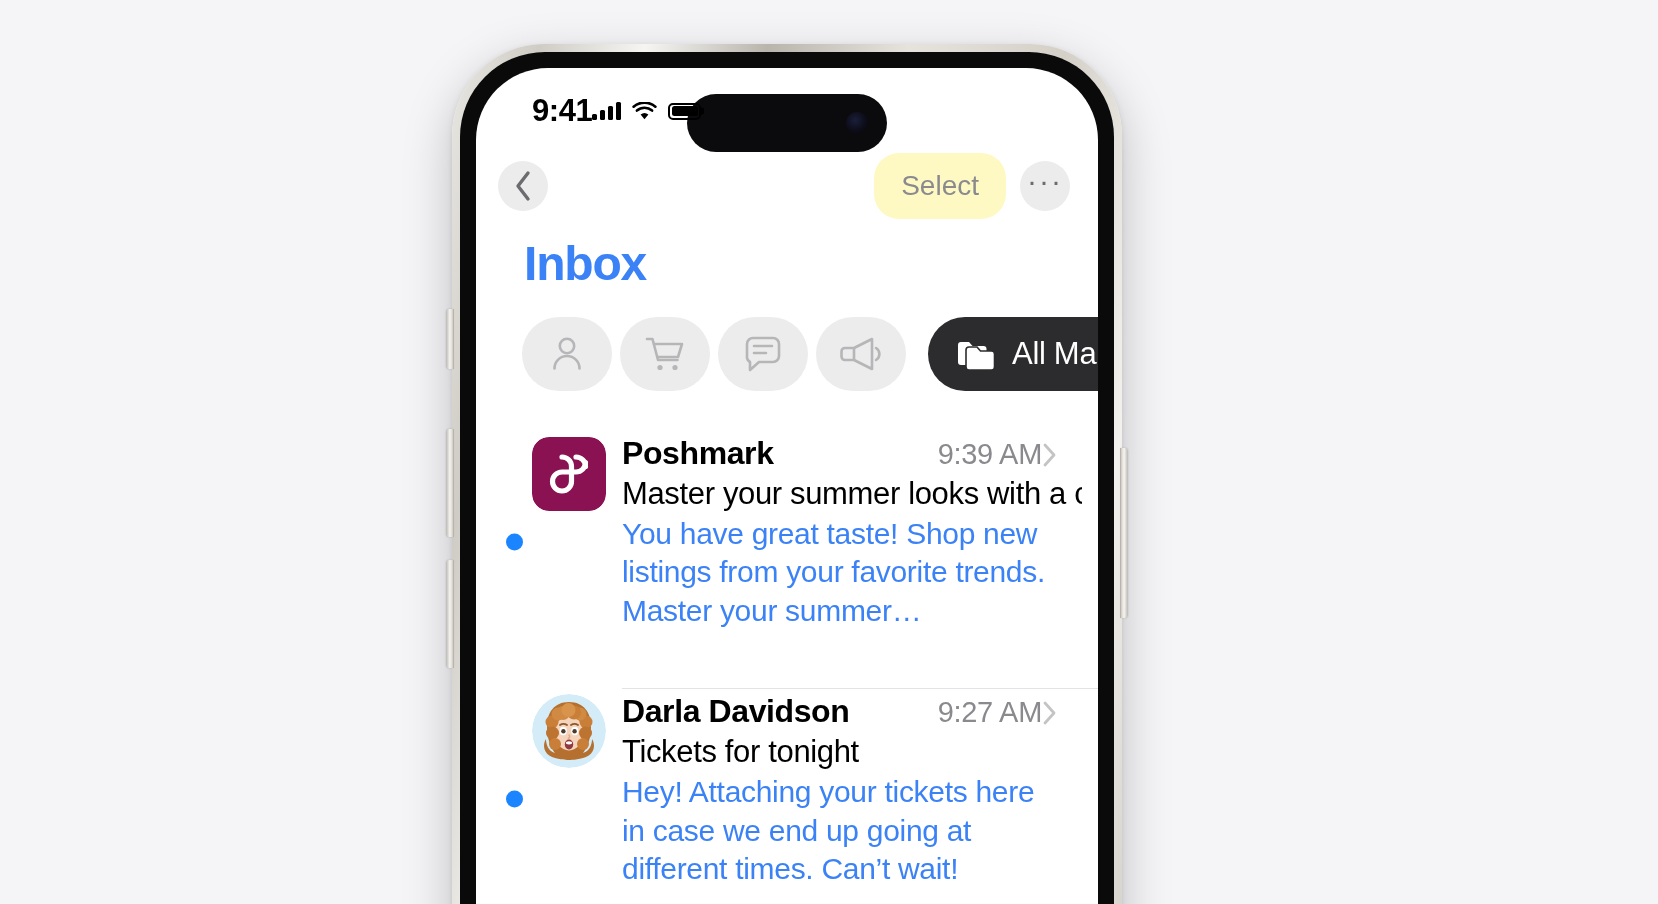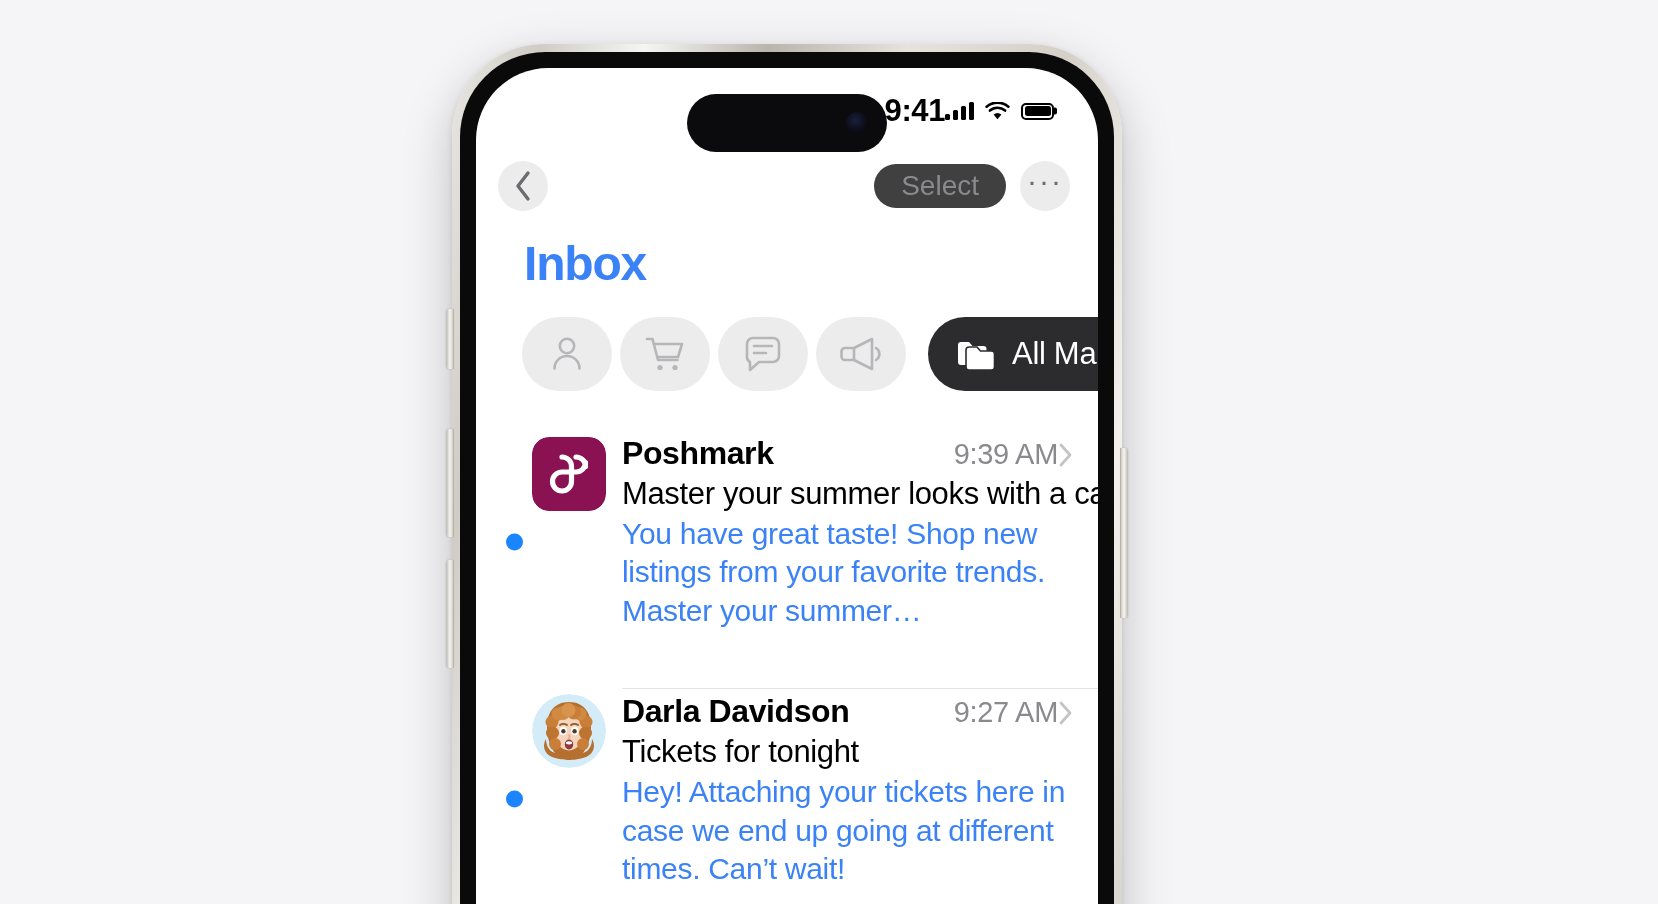--- a/index.html
+++ b/index.html
@@ -54,21 +54,21 @@
     background:linear-gradient(270deg,#cbc7bf,#f6f4f0 40%,#ddd9d2 75%,#a9a59d);
     box-shadow:1px 0 2px rgba(0,0,0,.18);
   }
 
   
   .statusbar {
     position:relative;
     height:78px;
     display:flex;
     align-items:center;
-    justify-content:flex-end;
+    justify-content:flex-start;
     padding:0 44px 0 56px;
   }
   .clock {
     font-size:31px; font-weight:700; color:#000;
     letter-spacing:-.4px; margin-top:8px;
   }
   .island {
     position:absolute;
     left:50%; top:26px;
     transform:translateX(-50%);
@@ -114,22 +114,22 @@
     height:74px;
   }
   .circle-btn {
     width:50px; height:50px; border-radius:50%;
     background:#ececed;
     display:flex; align-items:center; justify-content:center;
     flex:0 0 auto;
   }
   .nav-spacer { flex:1 1 auto; }
   .pill-btn {
-    height:44px; border-radius:25px;
-    background:#404040;
+    height:66px; border-radius:25px;
+    background:#fef9c3;
     display:flex; align-items:center; justify-content:center;
     padding:0 27px;
     font-size:28px; color:#8a8a8e;
     margin-right:14px;
   }
   .dots { font-size:30px; color:#6b6b70; line-height:1; letter-spacing:2px; margin-top:-11px; }
 
   
   .page-title {
     font-size:48px; font-weight:800; color:#3b82f6;
@@ -186,21 +186,21 @@
   .avatar {
     width:74px; height:74px;
     border-radius:17px;
     overflow:hidden;
     display:block;
   }
   .avatar.round { border-radius:50%; }
   .row-inner {
     flex:1 1 auto;
     min-width:0;
-    padding:4px 0 22px 0;
+    padding:4px 16px 22px 0;
     margin-right:0;
   }
   .row-top {
     display:flex; align-items:baseline; gap:10px;
   }
   .sender {
     font-size:32px; font-weight:700; color:#000;
     letter-spacing:-.4px;
     white-space:nowrap; overflow:hidden; text-overflow:ellipsis;
     flex:0 1 auto;

